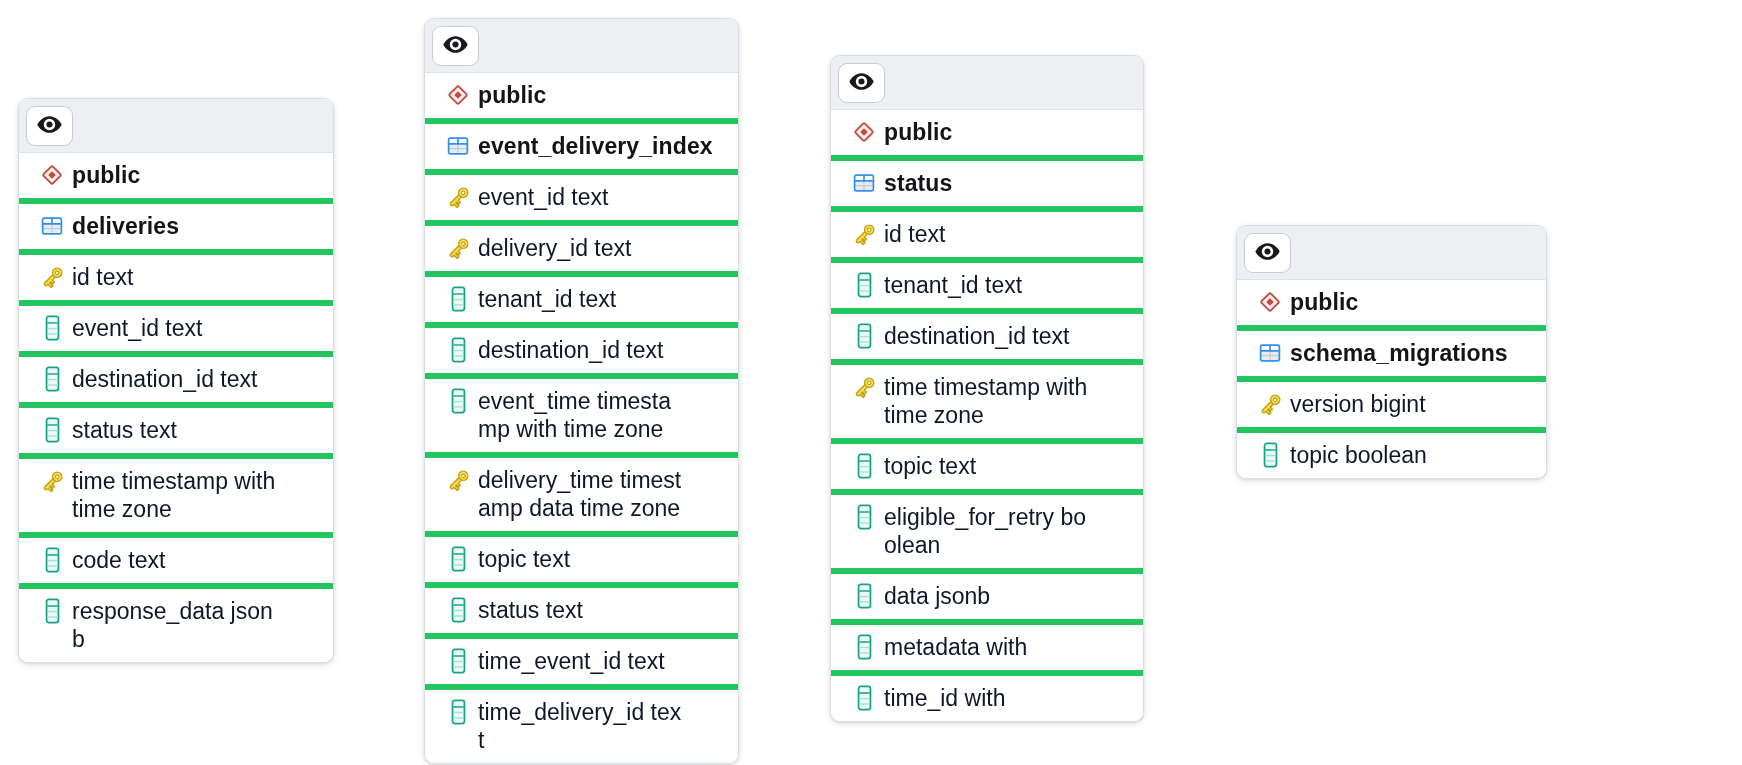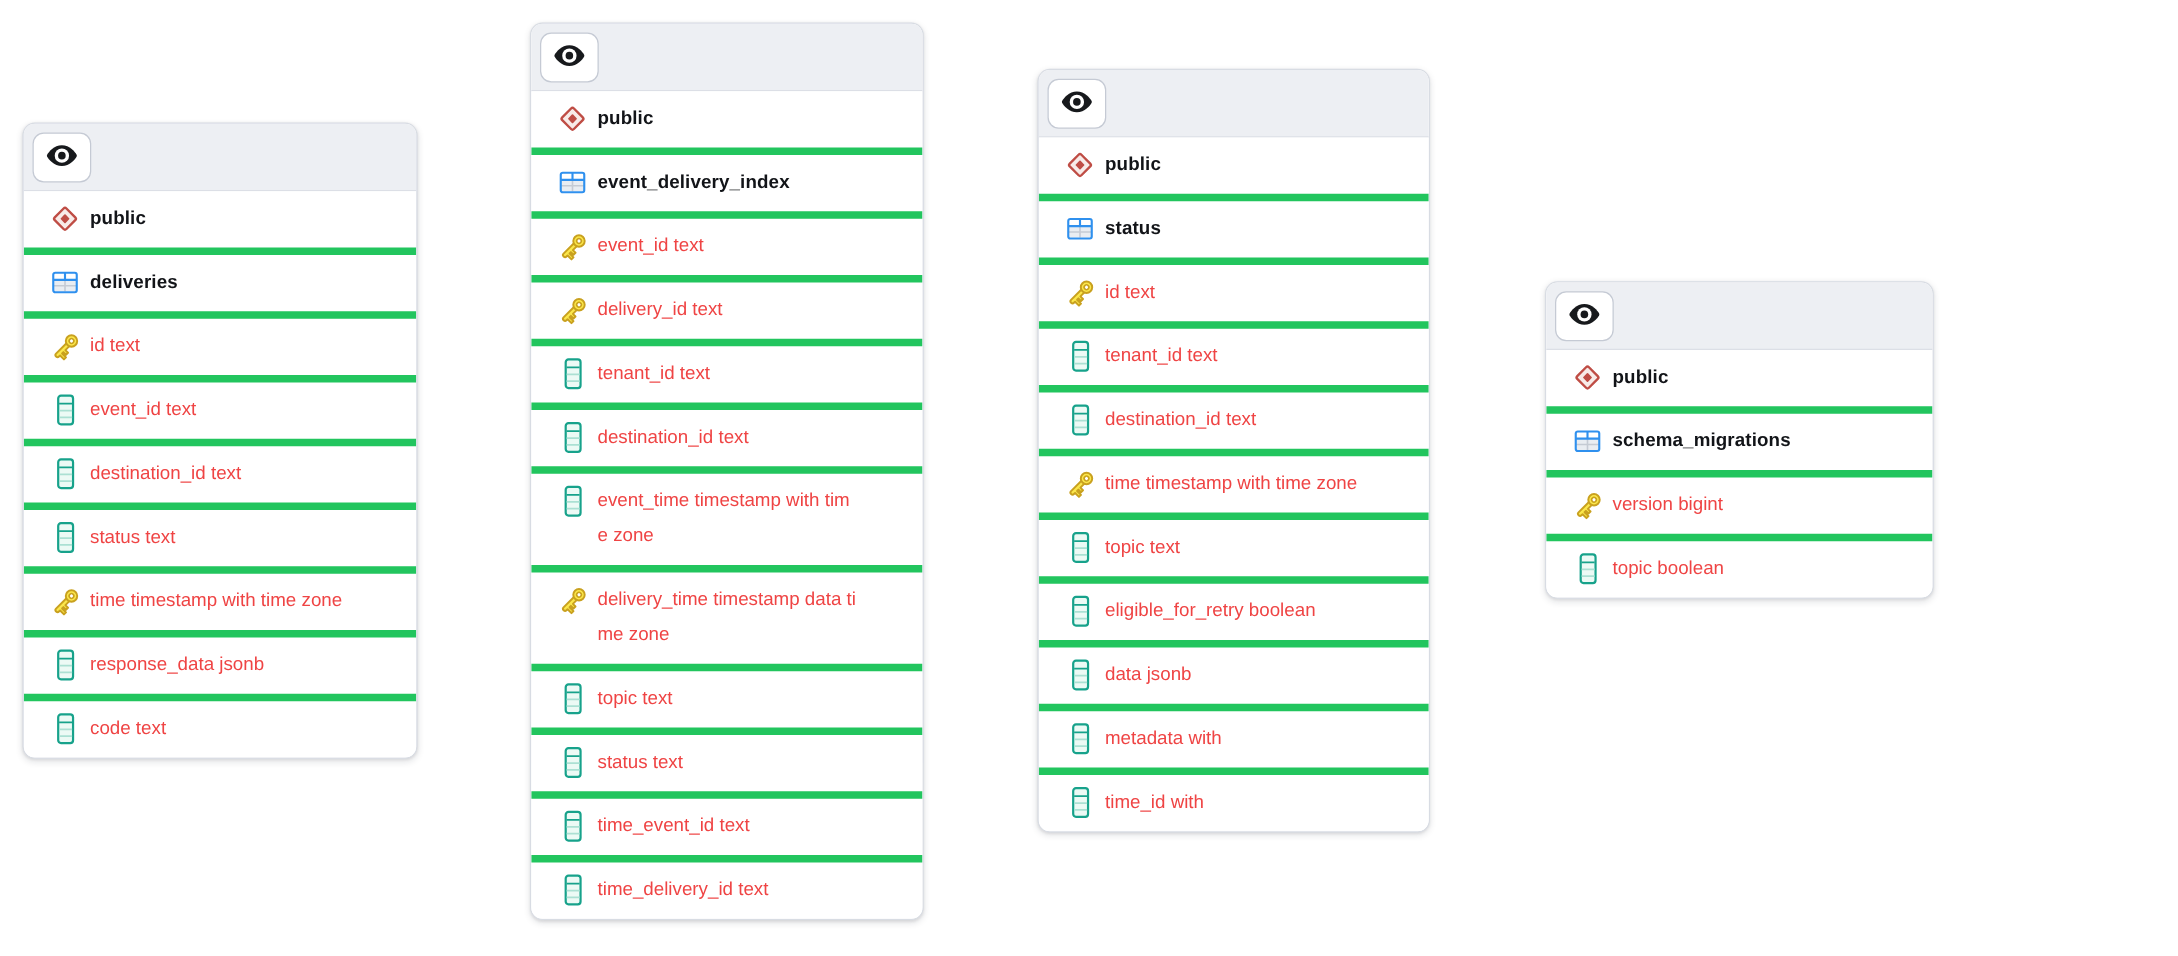--- a/index.html
+++ b/index.html
@@ -42,23 +42,23 @@
     display: flex; align-items: flex-start;
     padding: 8px 12px 9px 13px;
     border-top: 6px solid #22c55e;
     background: #ffffff;
   }
   .row.schema-row { border-top: none; }
   .icon-slot {
     width: 40px; flex: 0 0 40px; height: 28px;
     display: flex; align-items: center; justify-content: center;
   }
-  .row-label { font-size: 15px; line-height: 28px; }
+  .row-label { font-size: 23px; line-height: 28px; }
   .bold-label { font-weight: 700; color: #121418; letter-spacing: .1px; }
-  .field-text { width: 209.2px; word-break: break-all; color: #ef4444; }
+  .field-text { width: 209.2px; word-break: break-all; color: #0f172a; }
 </style>
 </head>
 <body>
 
 <div id="canvas">
   <div class="card" style="left: 18px; top: 98px; width: 316px;">
     <div class="card-header">
       <button class="eye-btn">
         <span class="icon-wrap"><svg viewBox="0 0 24 24" width="27" height="27" aria-hidden="true">
               <path d="M12 4.6C6.4 4.6 2.5 9.4 1.5 11.4a1.35 1.35 0 0 0 0 1.2c1 2 4.9 6.8 10.5 6.8s9.5-4.8 10.5-6.8a1.35 1.35 0 0 0 0-1.2C21.5 9.4 17.6 4.6 12 4.6Z" fill="#17191c"></path>
@@ -155,33 +155,33 @@
 
   <div class="row field-row">
     <span class="icon-slot">
             <svg viewBox="0 0 16 28" width="15" height="26" aria-hidden="true">
               <rect x="1.6" y="1.6" width="12.8" height="24.8" rx="2.4" fill="#ecfaf5" stroke="#17a28b" stroke-width="1.9"></rect>
               <line x1="2.4" y1="8.6" x2="13.6" y2="8.6" stroke="#17a28b" stroke-width="1.5"></line>
               <line x1="2.4" y1="14.6" x2="13.6" y2="14.6" stroke="#abe0d3" stroke-width="1.5"></line>
               <line x1="2.4" y1="20.4" x2="13.6" y2="20.4" stroke="#abe0d3" stroke-width="1.5"></line>
             </svg>
           </span>
+    <span class="row-label field-text">code text</span>
+  </div>
+
+  <div class="row field-row">
+    <span class="icon-slot">
+            <svg viewBox="0 0 16 28" width="15" height="26" aria-hidden="true">
+              <rect x="1.6" y="1.6" width="12.8" height="24.8" rx="2.4" fill="#ecfaf5" stroke="#17a28b" stroke-width="1.9"></rect>
+              <line x1="2.4" y1="8.6" x2="13.6" y2="8.6" stroke="#17a28b" stroke-width="1.5"></line>
+              <line x1="2.4" y1="14.6" x2="13.6" y2="14.6" stroke="#abe0d3" stroke-width="1.5"></line>
+              <line x1="2.4" y1="20.4" x2="13.6" y2="20.4" stroke="#abe0d3" stroke-width="1.5"></line>
+            </svg>
+          </span>
     <span class="row-label field-text">response_data jsonb</span>
-  </div>
-
-  <div class="row field-row">
-    <span class="icon-slot">
-            <svg viewBox="0 0 16 28" width="15" height="26" aria-hidden="true">
-              <rect x="1.6" y="1.6" width="12.8" height="24.8" rx="2.4" fill="#ecfaf5" stroke="#17a28b" stroke-width="1.9"></rect>
-              <line x1="2.4" y1="8.6" x2="13.6" y2="8.6" stroke="#17a28b" stroke-width="1.5"></line>
-              <line x1="2.4" y1="14.6" x2="13.6" y2="14.6" stroke="#abe0d3" stroke-width="1.5"></line>
-              <line x1="2.4" y1="20.4" x2="13.6" y2="20.4" stroke="#abe0d3" stroke-width="1.5"></line>
-            </svg>
-          </span>
-    <span class="row-label field-text">code text</span>
   </div>
 </div>
   </div>
 
   <div class="card" style="left: 424px; top: 18px; width: 315px;">
     <div class="card-header">
       <button class="eye-btn">
         <span class="icon-wrap"><svg viewBox="0 0 24 24" width="27" height="27" aria-hidden="true">
               <path d="M12 4.6C6.4 4.6 2.5 9.4 1.5 11.4a1.35 1.35 0 0 0 0 1.2c1 2 4.9 6.8 10.5 6.8s9.5-4.8 10.5-6.8a1.35 1.35 0 0 0 0-1.2C21.5 9.4 17.6 4.6 12 4.6Z" fill="#17191c"></path>
               <circle cx="12" cy="12" r="5.1" fill="#ffffff"></circle>

